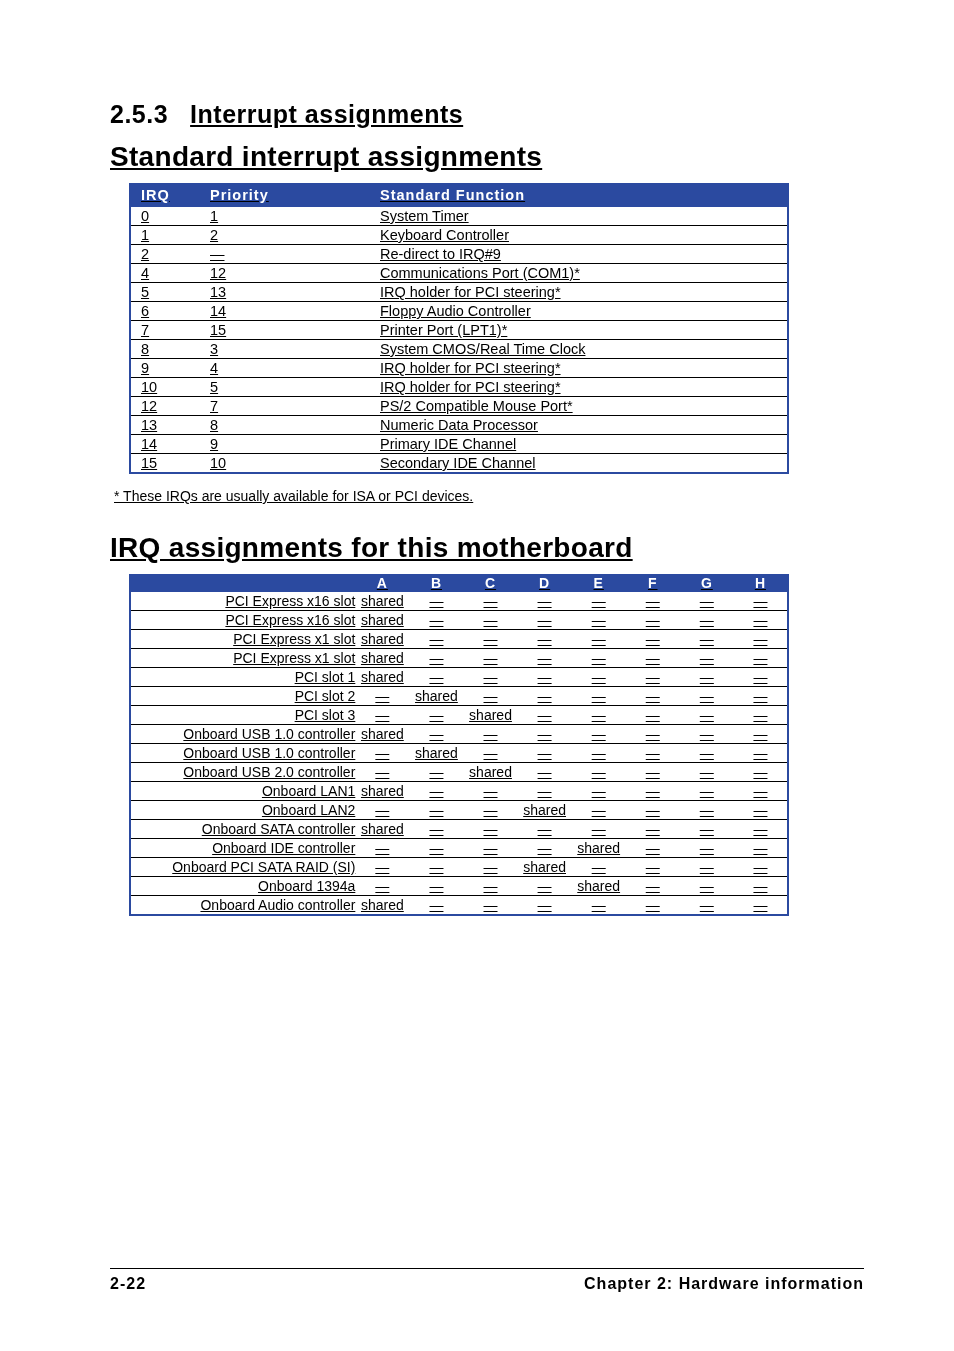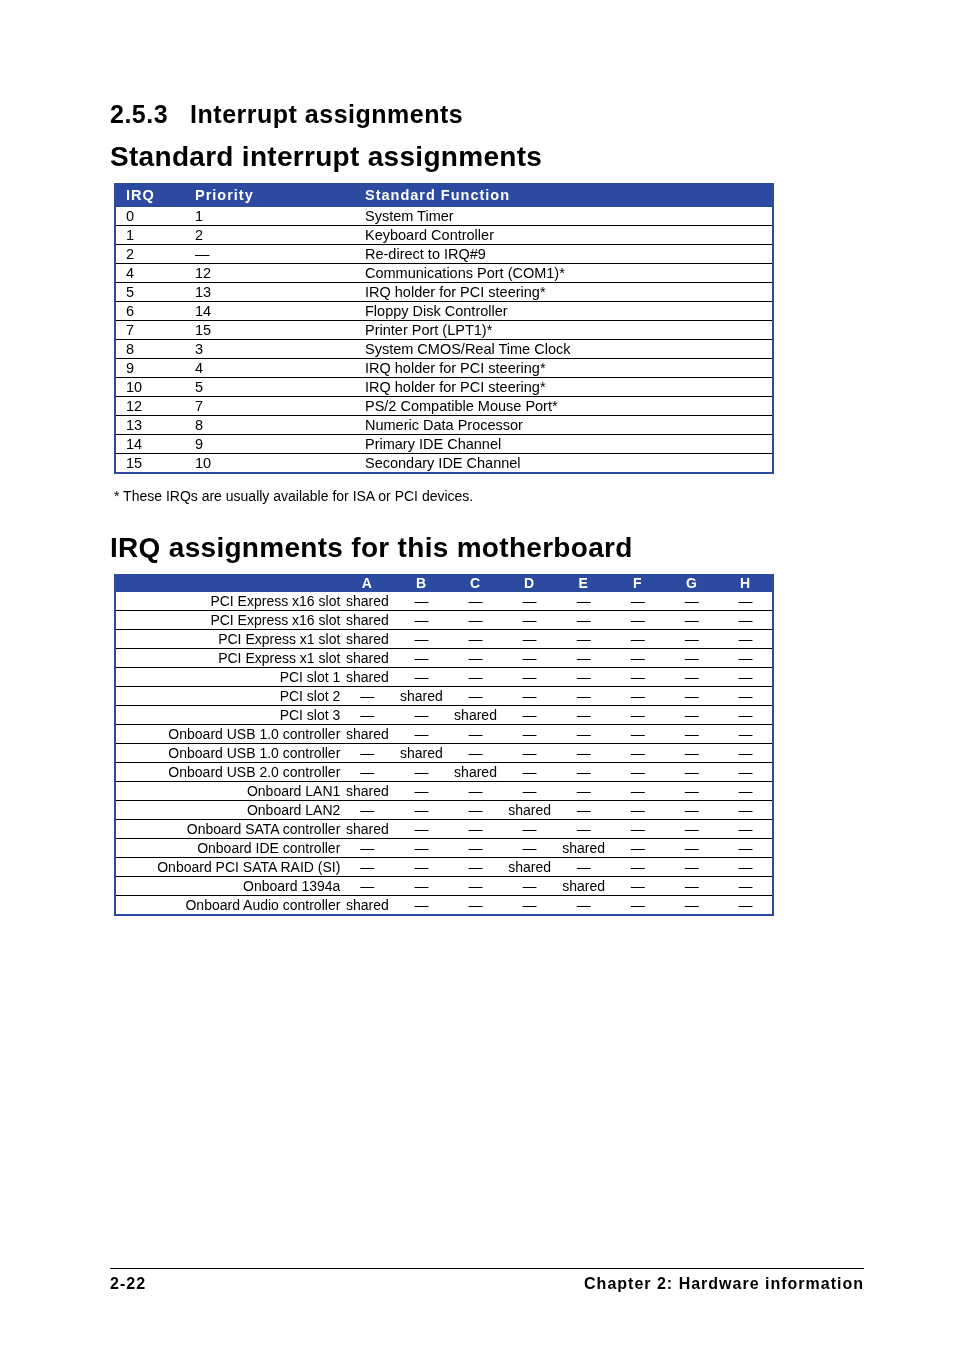--- a/index.html
+++ b/index.html
@@ -8,39 +8,40 @@
     background: #fff;
     margin: 0;
     padding: 0;
     width: 954px;
     height: 1351px;
     position: relative;
     color: #000;
   }
   .page {
     padding: 80px 90px 7px 110px;
+    text-decoration: underline;
   }
   h2 {
     font-size: 25px;
     font-weight: bold;
     margin: 20px 0 12px 0;
     letter-spacing: 0.5px;
   }
   h3 {
     font-size: 28px;
     font-weight: bold;
     margin: 10px 0 10px 0;
     letter-spacing: 0.3px;
   }
   .sec-num { display:inline-block; margin-right: 22px; }
   table {
     border-collapse: collapse;
     font-size: 14.5px;
     width: 660px;
-    margin-left: 4px;
+    margin-left: 19px;
     border-left: 2px solid #2b4aa0;
     border-right: 2px solid #2b4aa0;
     border-bottom: 2px solid #2b4aa0;
   }
   th, td {
     text-align: left;
     padding: 1px 6px 1px 10px;
     border-bottom: 1px solid #000;
     font-weight: normal;
     white-space: nowrap;
@@ -128,21 +129,21 @@
           <td>Communications Port (COM1)*</td>
         </tr>
         <tr>
           <td>5</td>
           <td>13</td>
           <td>IRQ holder for PCI steering*</td>
         </tr>
         <tr>
           <td>6</td>
           <td>14</td>
-          <td>Floppy Disk Controller</td>
+          <td>Floppy Audio Controller</td>
         </tr>
         <tr>
           <td>7</td>
           <td>15</td>
           <td>Printer Port (LPT1)*</td>
         </tr>
         <tr>
           <td>8</td>
           <td>3</td>
           <td>System CMOS/Real Time Clock</td>

